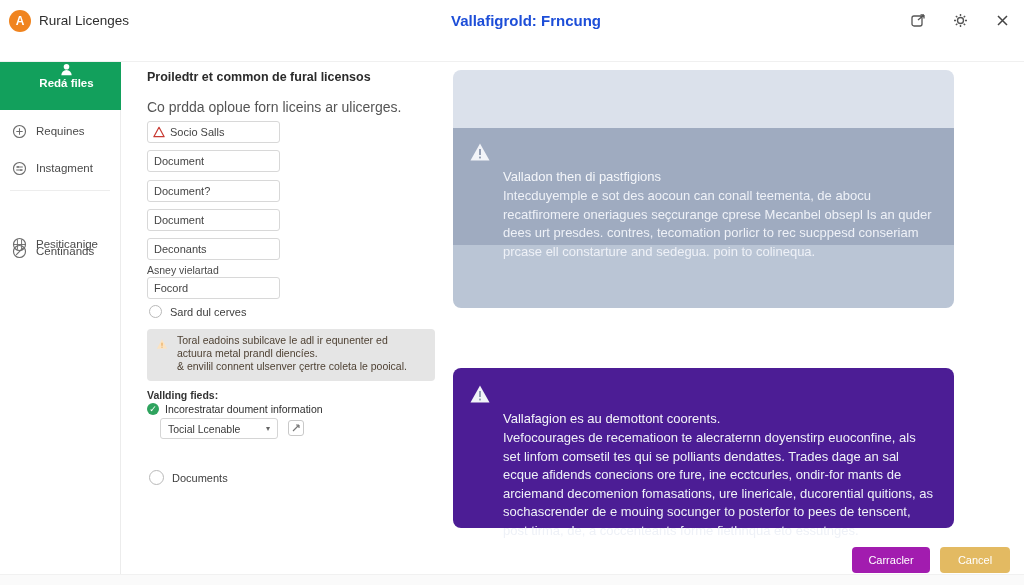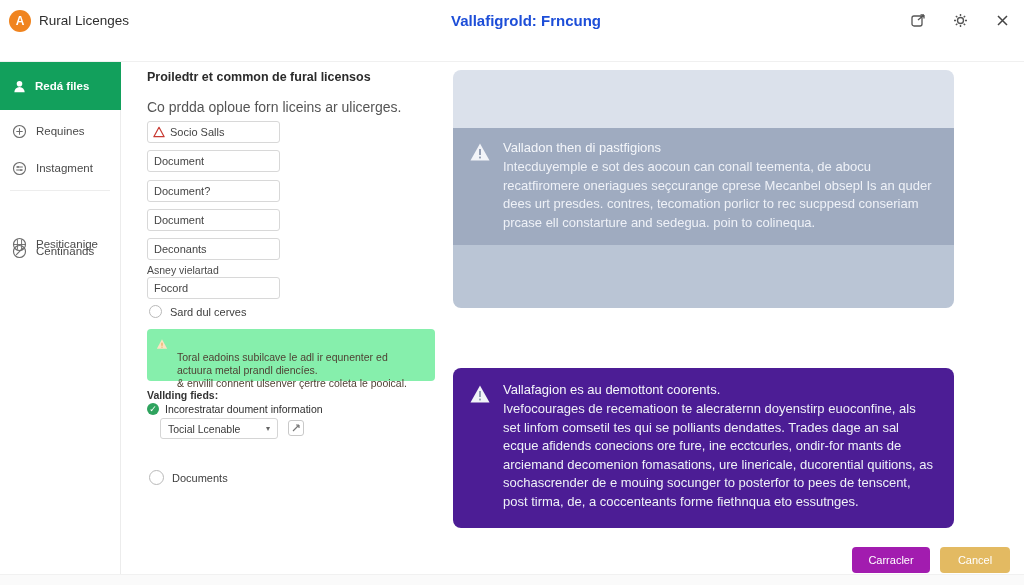--- a/index.html
+++ b/index.html
@@ -10,56 +10,56 @@
   
   .header { position:absolute; left:0; top:0; width:1024px; height:62px; background:#fff; border-bottom:1px solid #f0f0f0; }
   .logo { position:absolute; left:9px; top:10px; width:22px; height:22px; border-radius:50%; background:#f0841f; color:#fff; font-size:12px; font-weight:bold; display:flex; align-items:center; justify-content:center; }
   .app-name { position:absolute; left:39px; top:13px; font-size:13.5px; color:#2e2e2e; font-weight:500; }
   .win-title { position:absolute; left:14px; top:12px; width:1024px; text-align:center; font-size:15px; font-weight:bold; color:#1d4ed8; }
   .hdr-icons { position:absolute; right:12px; top:10px; display:flex; gap:22px; align-items:center; }
   .hicon { width:20px; height:20px; display:flex; align-items:center; justify-content:center; color:#555; cursor:pointer; }
 
   
   .sidebar { position:absolute; left:0; top:62px; width:121px; height:523px; background:#fff; border-right:1px solid #ececec; }
-  .side-active { position:absolute; left:0; top:0; width:121px; height:48px; background:#12a05c; color:#fff; display:flex; align-items:center; gap:8px; padding-left:12px; font-size:11.5px; font-weight:bold; cursor:pointer; }
+  .side-active { position:absolute; left:0; top:0; width:121px; height:48px; background:#12a05c; color:#fff; display:flex; align-items:center; padding-left:12px; font-size:11.5px; font-weight:bold; cursor:pointer;flex-direction:column; }
   .side-item { position:absolute; left:0; width:121px; height:26px; display:flex; align-items:center; gap:9px; padding-left:12px; font-size:11.5px; color:#4a4a4a; cursor:pointer; }
   .side-divider { position:absolute; left:10px; width:100px; height:1px; background:#ededed; }
   .cicon { width:15px; height:15px; flex:0 0 auto; }
 
   
   .form-heading { position:absolute; left:147px; top:70px; font-size:12.5px; font-weight:bold; color:#2b2b2b; }
   .form-sub { position:absolute; left:147px; top:99px; font-size:14px; color:#555; }
   .tinput { position:absolute; left:147px; width:133px; height:22px; border:1px solid #d8d8d8; border-radius:3px; background:#fff; font-size:11px; color:#444; padding:0 6px; font-family:"Liberation Sans",sans-serif; }
   .tinput.warn { padding-left:22px; }
   .warn-tri { position:absolute; left:153px; width:12px; height:12px; }
   .fld-label { position:absolute; left:147px; font-size:10.5px; color:#4a4a4a; }
   .radio-row { position:absolute; left:149px; display:flex; align-items:center; gap:8px; cursor:pointer; }
   .radio-circle { width:13px; height:13px; border-radius:50%; border:1.5px solid #b9b9b9; background:#fff; }
   .radio-label { font-size:11px; color:#3d3d3d; }
 
-  .alert-box { position:absolute; left:147px; top:329px; width:288px; height:52px; background:#86efac; border-radius:4px; padding:22px 10px 0 30px; }
+  .alert-box { position:absolute; left:147px; top:329px; width:288px; height:52px; background:#e5e5e5; border-radius:4px; padding:5px 10px 0 30px; }
   .alert-box .atext { font-size:10.5px; color:#4f4234; line-height:13px; }
   .alert-tri { position:absolute; left:9px; top:9px; width:12px; height:12px; }
 
   .check-row { position:absolute; left:147px; top:403px; display:flex; align-items:center; gap:6px; }
   .check-badge { width:12px; height:12px; border-radius:50%; background:#2ea35e; color:#fff; font-size:9px; display:flex; align-items:center; justify-content:center; }
   .check-label { font-size:10.5px; color:#2f2f2f; font-weight:500; }
   .select-box { position:absolute; left:160px; top:418px; width:118px; height:21px; border:1px solid #d5d5d5; border-radius:3px; background:#fff; display:flex; align-items:center; justify-content:space-between; padding:0 7px; font-size:10.5px; color:#3a3a3a; cursor:pointer; }
   .select-caret { font-size:8px; color:#666; }
   .ext-btn { position:absolute; left:288px; top:420px; width:16px; height:16px; border:1px solid #c9c9c9; border-radius:3px; display:flex; align-items:center; justify-content:center; cursor:pointer; color:#777; }
 
   
   .card1 { position:absolute; left:453px; top:70px; width:501px; height:238px; border-radius:8px; overflow:hidden; }
   .card1-head { height:58px; background:#dbe1eb; }
   .card1-body { height:117px; background:#9fabc0; display:flex; padding:12px 18px 0 16px; gap:12px; }
   .card1-foot { height:63px; background:#bac5d5; }
   .card2 { position:absolute; left:453px; top:368px; width:501px; height:160px; border-radius:8px; background:#4c1d95; display:flex; padding:14px 18px 0 16px; gap:12px; }
   .ptitle { font-size:13px; color:#f4f6fa; font-weight:500; margin-bottom:3px; }
   .pbody { font-size:13px; color:#eef1f7; line-height:18.5px; }
-  .ptext { width:444px; }
+  .ptext { width:444px;margin-top:29px; }
   .ptri { width:22px; height:20px; flex:0 0 auto; margin-top:2px; }
 
   
   .btn { position:absolute; top:547px; height:26px; border:none; border-radius:4px; font-size:11px; color:#fff; cursor:pointer; font-family:"Liberation Sans",sans-serif; }
   .btn-primary { left:852px; width:78px; background:#a21caf; }
   .btn-secondary { left:940px; width:70px; background:#e3ba62; }
   .footer-strip { position:absolute; left:0; top:574px; width:1024px; height:11px; background:#fafafa; border-top:1px solid #f1f1f1; }
 </style>
 </head>
 <body>

